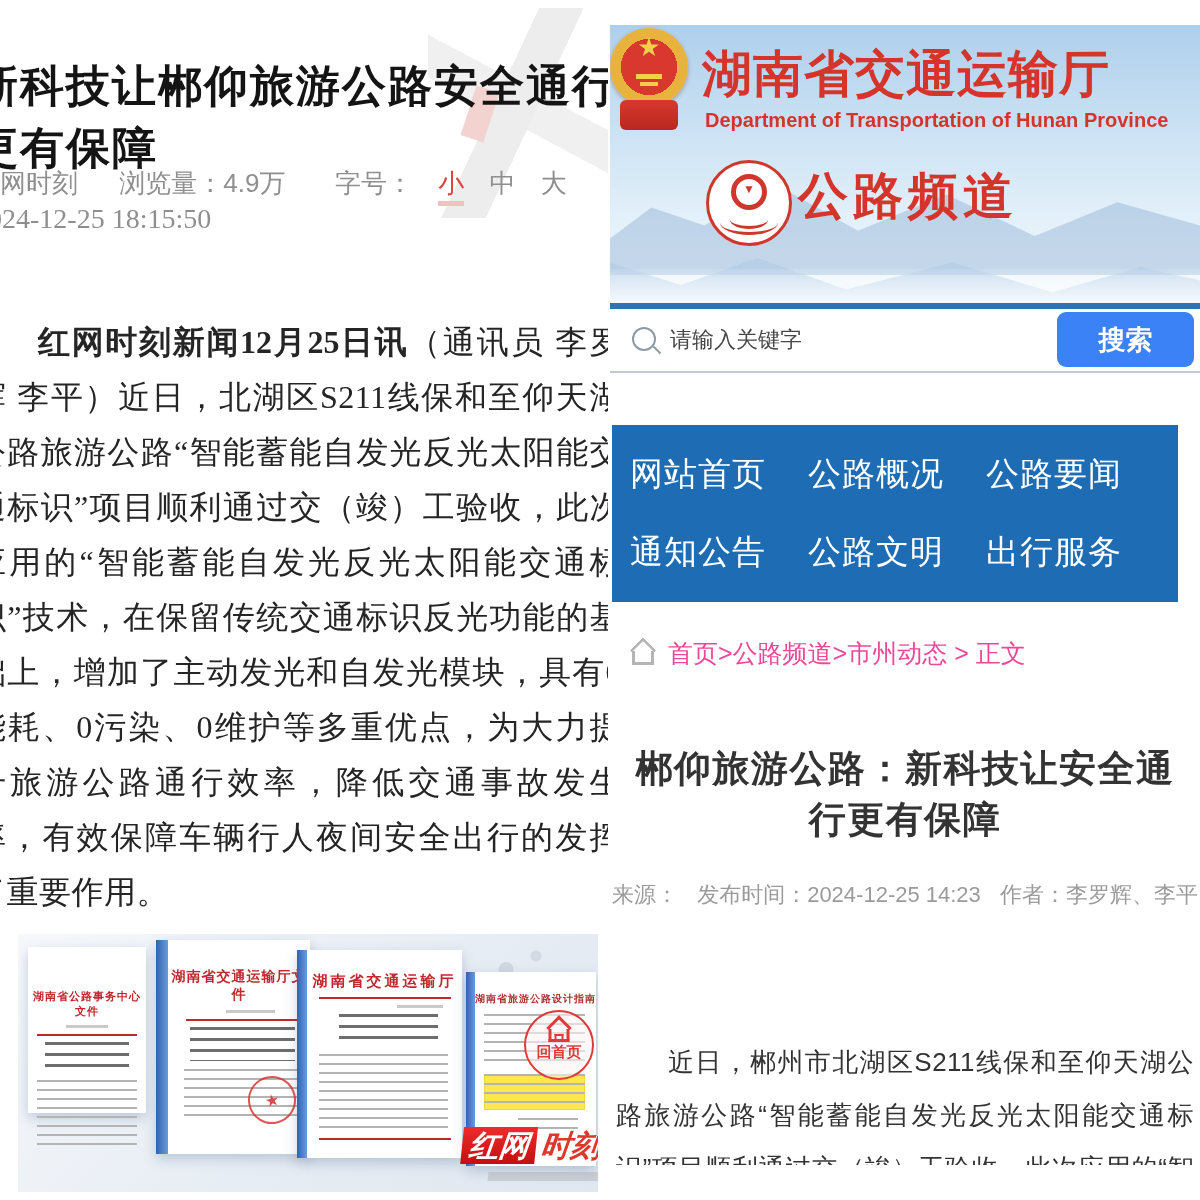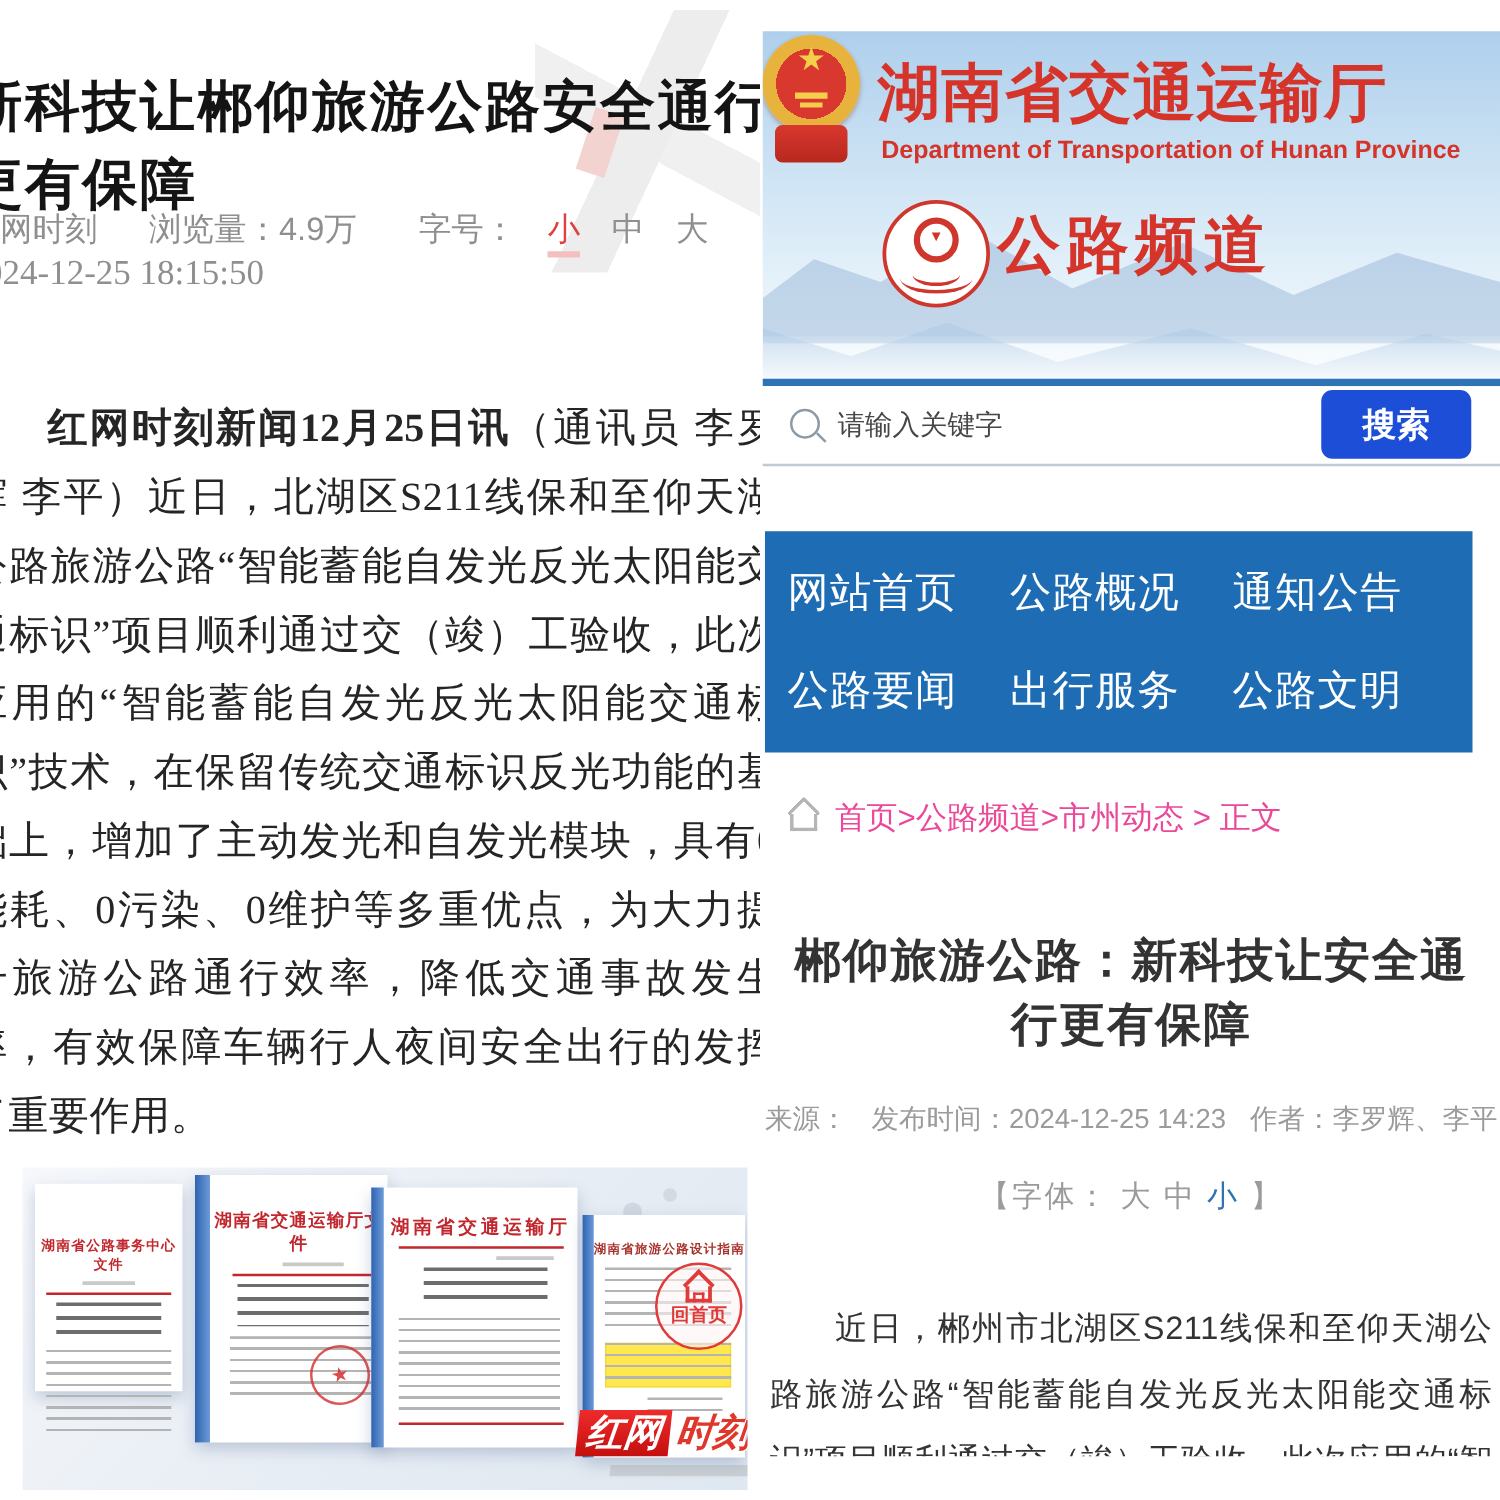--- a/index.html
+++ b/index.html
@@ -92,22 +92,22 @@
   .channel-cn{position:absolute;left:188px;top:138px;font-size:50px;font-weight:bold;color:#d5342b;letter-spacing:5px;white-space:nowrap;}
   .channel-en{position:absolute;left:192px;top:195px;font-size:33px;color:#3b3b3b;letter-spacing:2px;white-space:nowrap;}
   .blue-strip{position:absolute;left:0;top:303px;width:590px;height:6px;background:#2e74b5;}
   .search-row{position:absolute;left:0;top:309px;width:590px;height:62px;background:#fff;border-bottom:2px solid #bfcad4;}
   .search-box{position:absolute;left:0;top:0;width:445px;height:60px;background:#fff;}
   .mag{position:absolute;left:22px;top:18px;width:20px;height:20px;border:2px solid #8d9aa5;border-radius:50%;}
   .mag::after{content:'';position:absolute;right:-8px;bottom:-2px;width:10px;height:2px;background:#8d9aa5;transform:rotate(45deg);}
   .search-input{position:absolute;left:58px;top:10px;width:370px;height:40px;border:none;outline:none;
     font-size:22px;color:#474747;font-family:"Liberation Sans",sans-serif;background:transparent;}
   .search-input::placeholder{color:#474747;opacity:1;}
-  .search-btn{position:absolute;left:447px;top:3px;width:120px;height:55px;border:none;border-radius:9px;
-    background:#1d4ed8;color:#fff;font-size:27px;font-weight:bold;font-family:"Liberation Sans",sans-serif;cursor:pointer;}
+  .search-btn{position:absolute;left:447px;top:3px;width:137px;height:55px;border:none;border-radius:9px;
+    background:#3b82f6;color:#fff;font-size:27px;font-weight:bold;font-family:"Liberation Sans",sans-serif;cursor:pointer;}
   .nav{position:absolute;left:2px;top:425px;width:566px;height:177px;background:#1e6cb3;
     display:grid;grid-template-columns:178px 178px 1fr;grid-template-rows:1fr 1fr;
     padding:10px 0 10px 18px;box-sizing:border-box;align-items:center;}
   .nav-item{color:#fff;font-size:33px;letter-spacing:1px;cursor:pointer;white-space:nowrap;}
   .breadcrumb{position:absolute;left:20px;top:636px;height:34px;display:flex;align-items:center;color:#ec4899;font-size:25px;}
   .bc-house{position:relative;width:26px;height:24px;margin-right:12px;}
   .bc-house::before{content:'';position:absolute;left:50%;top:0;width:16px;height:16px;
     border-left:3px solid #b5b5b5;border-top:3px solid #b5b5b5;transform:translateX(-50%) rotate(45deg);border-radius:2px;}
   .bc-house::after{content:'';position:absolute;left:50%;bottom:0;transform:translateX(-50%);
     width:16px;height:11px;border:3px solid #b5b5b5;border-top:none;border-radius:1px;}
@@ -234,44 +234,37 @@
       <div class="search-box">
         <div class="mag"></div>
         <input class="search-input" placeholder="请输入关键字" style="">
       </div>
       <button class="search-btn">搜索</button>
     </div>
 
     <div class="nav">
       <div class="nav-item">网站首页</div>
       <div class="nav-item">公路概况</div>
+      <div class="nav-item">公路要闻</div>
       <div class="nav-item">通知公告</div>
-      <div class="nav-item">公路要闻</div>
+      <div class="nav-item">公路文明</div>
       <div class="nav-item">出行服务</div>
-      <div class="nav-item">公路文明</div>
     </div>
 
     <div class="breadcrumb">
       <span class="bc-house"></span>
       <span>首页&gt;公路频道&gt;市州动态 &gt; 正文</span>
     </div>
 
     <h2 class="art-title">郴仰旅游公路：新科技让安全通行更有保障</h2>
 
     <div class="art-meta">
       <span>来源：</span>
       <span>发布时间：2024-12-25 14:23</span>
       <span>作者：李罗辉、李平</span>
     </div>
 
-    <div class="font-row">
-      <span>【字体：</span>
-      <span>大</span>
-      <span>中</span>
-      <span class="fs-blue">小</span>
-      <span>】</span>
-    </div>
 
     <div class="art-body-wrap">
       <p class="art-body" style="margin:0;">近日，郴州市北湖区S211线保和至仰天湖公路旅游公路“智能蓄能自发光反光太阳能交通标识”项目顺利通过交（竣）工验收，此次应用的“智能蓄能自发光反光太阳能交通标识”技术，在保留传统交通标识反光功能的基础上</p>
     </div>
   </div>
 </div>
 
 </body></html>

